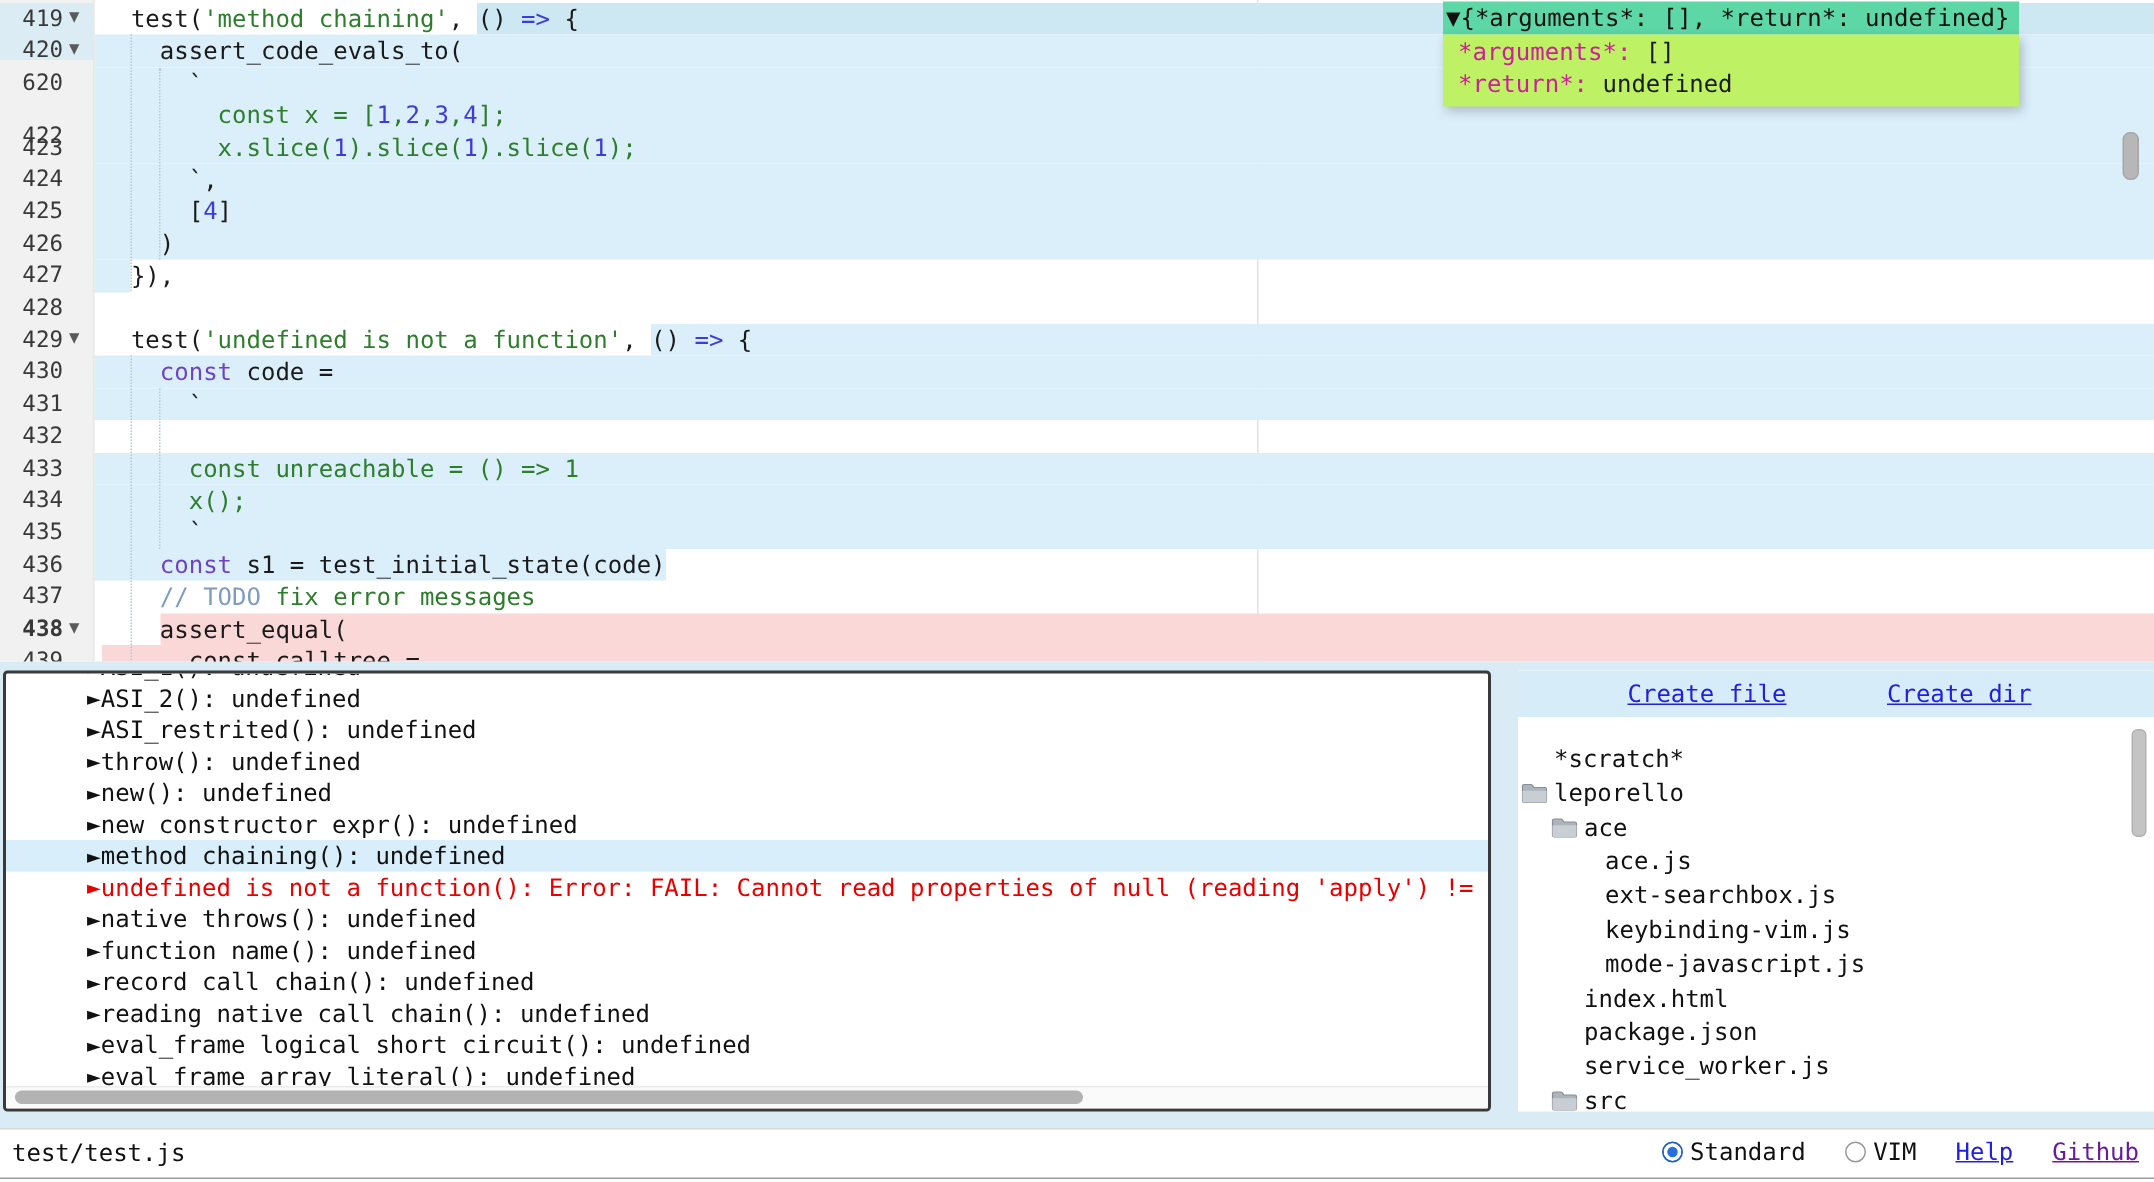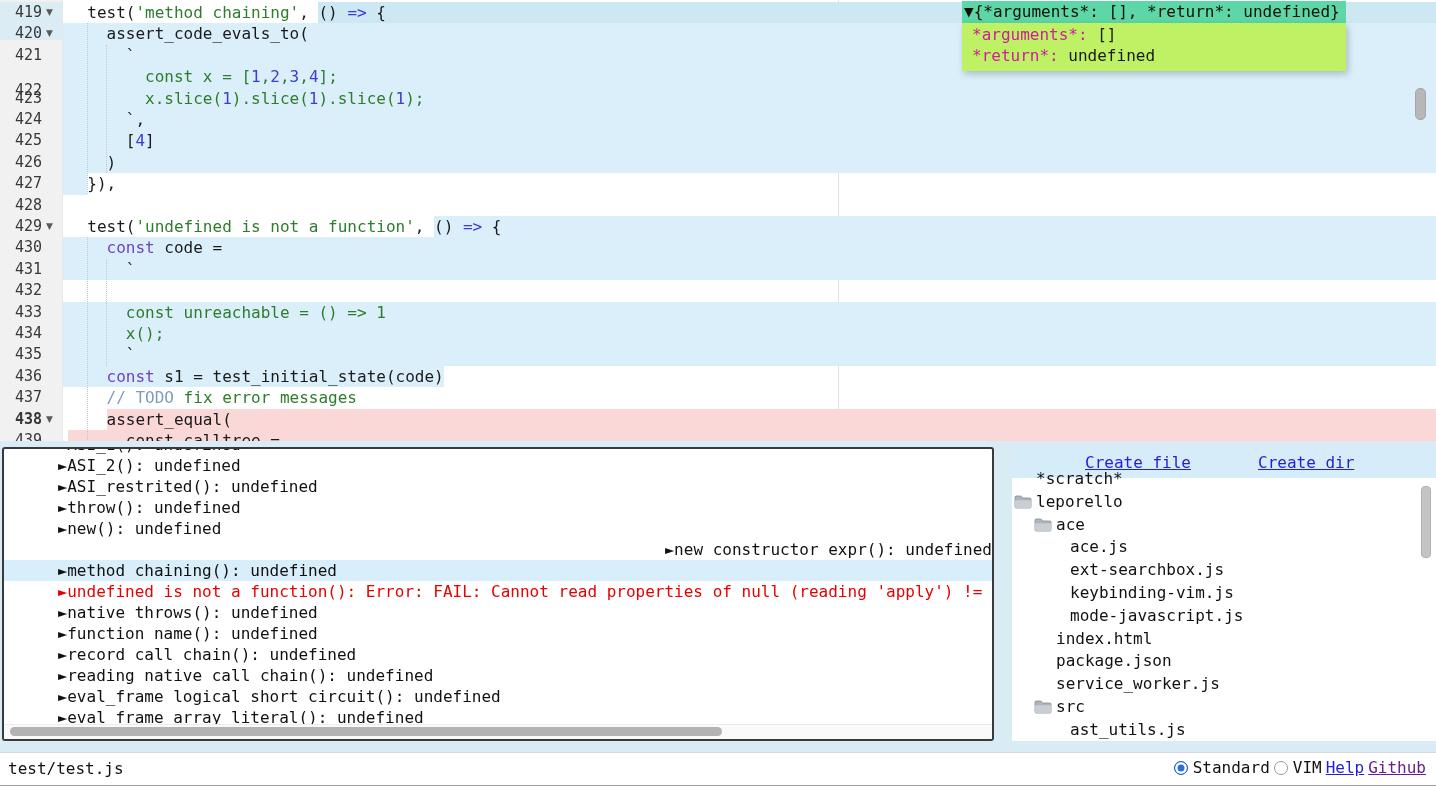--- a/index.html
+++ b/index.html
@@ -56,30 +56,30 @@
   #run-select .sel-text{flex:1;overflow:hidden;white-space:nowrap}
   #out-hscroll{position:absolute;left:0;bottom:0;width:988px;height:14px;background:#fafafa;border-top:1px solid #ececec}
   #out-hthumb{position:absolute;left:6px;top:2px;width:712px;height:9px;border-radius:5px;background:#b3b3b3}
 
   
   #file-panel{position:absolute;left:1012px;top:447px;width:424px;height:294px;background:#fff;overflow:hidden}
   #file-header{position:absolute;left:0;top:0;width:424px;height:31px;background:#d7ecf9;font:16px/31px "DejaVu Sans Mono",monospace}
   .hdr-link{position:absolute;top:0;color:#2121dd;text-decoration:underline;cursor:pointer}
   #create-file{left:73px}
   #create-dir{left:246px}
-  #tree{position:absolute;left:0;top:15px;width:424px;height:300px}
+  #tree{position:absolute;left:0;top:42px;width:424px;height:300px}
   .tree-row{position:absolute;left:0;width:410px;height:23px;font:16px/23px "DejaVu Sans Mono",monospace;color:#111;white-space:pre;overflow:hidden}
   .tree-row svg{vertical-align:-2px;margin-right:4px}
   #file-vthumb{position:absolute;right:5px;top:39px;width:8px;height:70px;border-radius:4px;background:#c4c4c4;border:1px solid #b2b2b2}
 
   
   #status-bar{position:absolute;left:0;top:752px;width:1436px;height:36px;background:#fff;border-top:1px solid #d8d8d8;box-sizing:border-box}
   #status-line{position:absolute;left:0;bottom:2px;width:100%;height:1px;background:#9c9c9c}
   #file-path{position:absolute;left:8px;top:6px;font:16px "DejaVu Sans Mono",monospace;color:#111}
-  #status-right{position:absolute;right:10px;top:5px;display:flex;align-items:center;gap:4px;font:16px "DejaVu Sans Mono",monospace;color:#111}
+  #status-right{position:absolute;right:10px;top:5px;display:flex;align-items:center;gap:26px;font:16px "DejaVu Sans Mono",monospace;color:#111}
   .opt{display:flex;align-items:center;cursor:pointer}
   .radio{width:14px;height:14px;border-radius:50%;display:inline-block;margin-right:5px;box-sizing:border-box}
   .radio.on{background:#2a70dc;box-shadow:inset 0 0 0 2.5px #fff;border:1px solid #1d5fc4}
   .radio.off{background:#fff;border:1px solid #9a9a9a}
   .bar-link{text-decoration:underline;cursor:pointer;color:#2121dd}
   .bar-link.visited{color:#6a1b9a}
 </style>
 </head>
 <body>
 
@@ -173,21 +173,21 @@
   <div id="gutter">
       <div class="g-row active" style="top: 2px;">
         <div class="g-num">419</div>
         <div class="g-fold">▼</div>
       </div>
       <div class="g-row" style="top: 23.4px;">
         <div class="g-num">420</div>
         <div class="g-fold">▼</div>
       </div>
       <div class="g-row" style="top: 44.8px;">
-        <div class="g-num">421</div>
+        <div class="g-num">620</div>
       </div>
       <div class="g-row" style="top: 66.2px; margin-top: 14px;">
         <div class="g-num">422</div>
       </div>
       <div class="g-row" style="top: 87.6px;">
         <div class="g-num">423</div>
       </div>
       <div class="g-row" style="top: 109px;">
         <div class="g-num">424</div>
       </div>
@@ -249,21 +249,21 @@
   <div id="ed-vthumb"></div>
 </div>
 
 <div id="output-panel">
   <div id="output-rows">
       <div class="out-row" style="top: -15px;"><span class="out-tri">►</span><span>ASI_1(): undefined</span></div>
       <div class="out-row" style="top: 6px;"><span class="out-tri">►</span><span>ASI_2(): undefined</span></div>
       <div class="out-row" style="top: 48px;"><span class="out-tri">►</span><span>throw(): undefined</span></div>
       <div class="out-row" style="top: 27px;"><span class="out-tri">►</span><span>ASI_restrited(): undefined</span></div>
       <div class="out-row" style="top: 69px;"><span class="out-tri">►</span><span>new(): undefined</span></div>
-      <div class="out-row" style="top: 90px; text-align: right;"><span class="out-tri">►</span><span>new constructor expr(): undefined</span></div>
+      <div class="out-row" style="top: 90px;"><span class="out-tri">►</span><span>new constructor expr(): undefined</span></div>
       <div class="out-row selected" style="top: 111px;"><span class="out-tri">►</span><span>method chaining(): undefined</span></div>
       <div class="out-row error" style="top: 132px;"><span class="out-tri">►</span><span>undefined is not a function(): Error: FAIL: Cannot read properties of null (reading 'apply') !=</span></div>
       <div class="out-row" style="top: 153px;"><span class="out-tri">►</span><span>native throws(): undefined</span></div>
       <div class="out-row" style="top: 174px;"><span class="out-tri">►</span><span>function name(): undefined</span></div>
       <div class="out-row" style="top: 195px;"><span class="out-tri">►</span><span>record call chain(): undefined</span></div>
       <div class="out-row" style="top: 216px;"><span class="out-tri">►</span><span>reading native call chain(): undefined</span></div>
       <div class="out-row" style="top: 237px;"><span class="out-tri">►</span><span>eval_frame logical short circuit(): undefined</span></div>
       <div class="out-row" style="top: 258px;"><span class="out-tri">►</span><span>eval_frame array_literal(): undefined</span></div>
     </div>
   <div id="out-hscroll">

